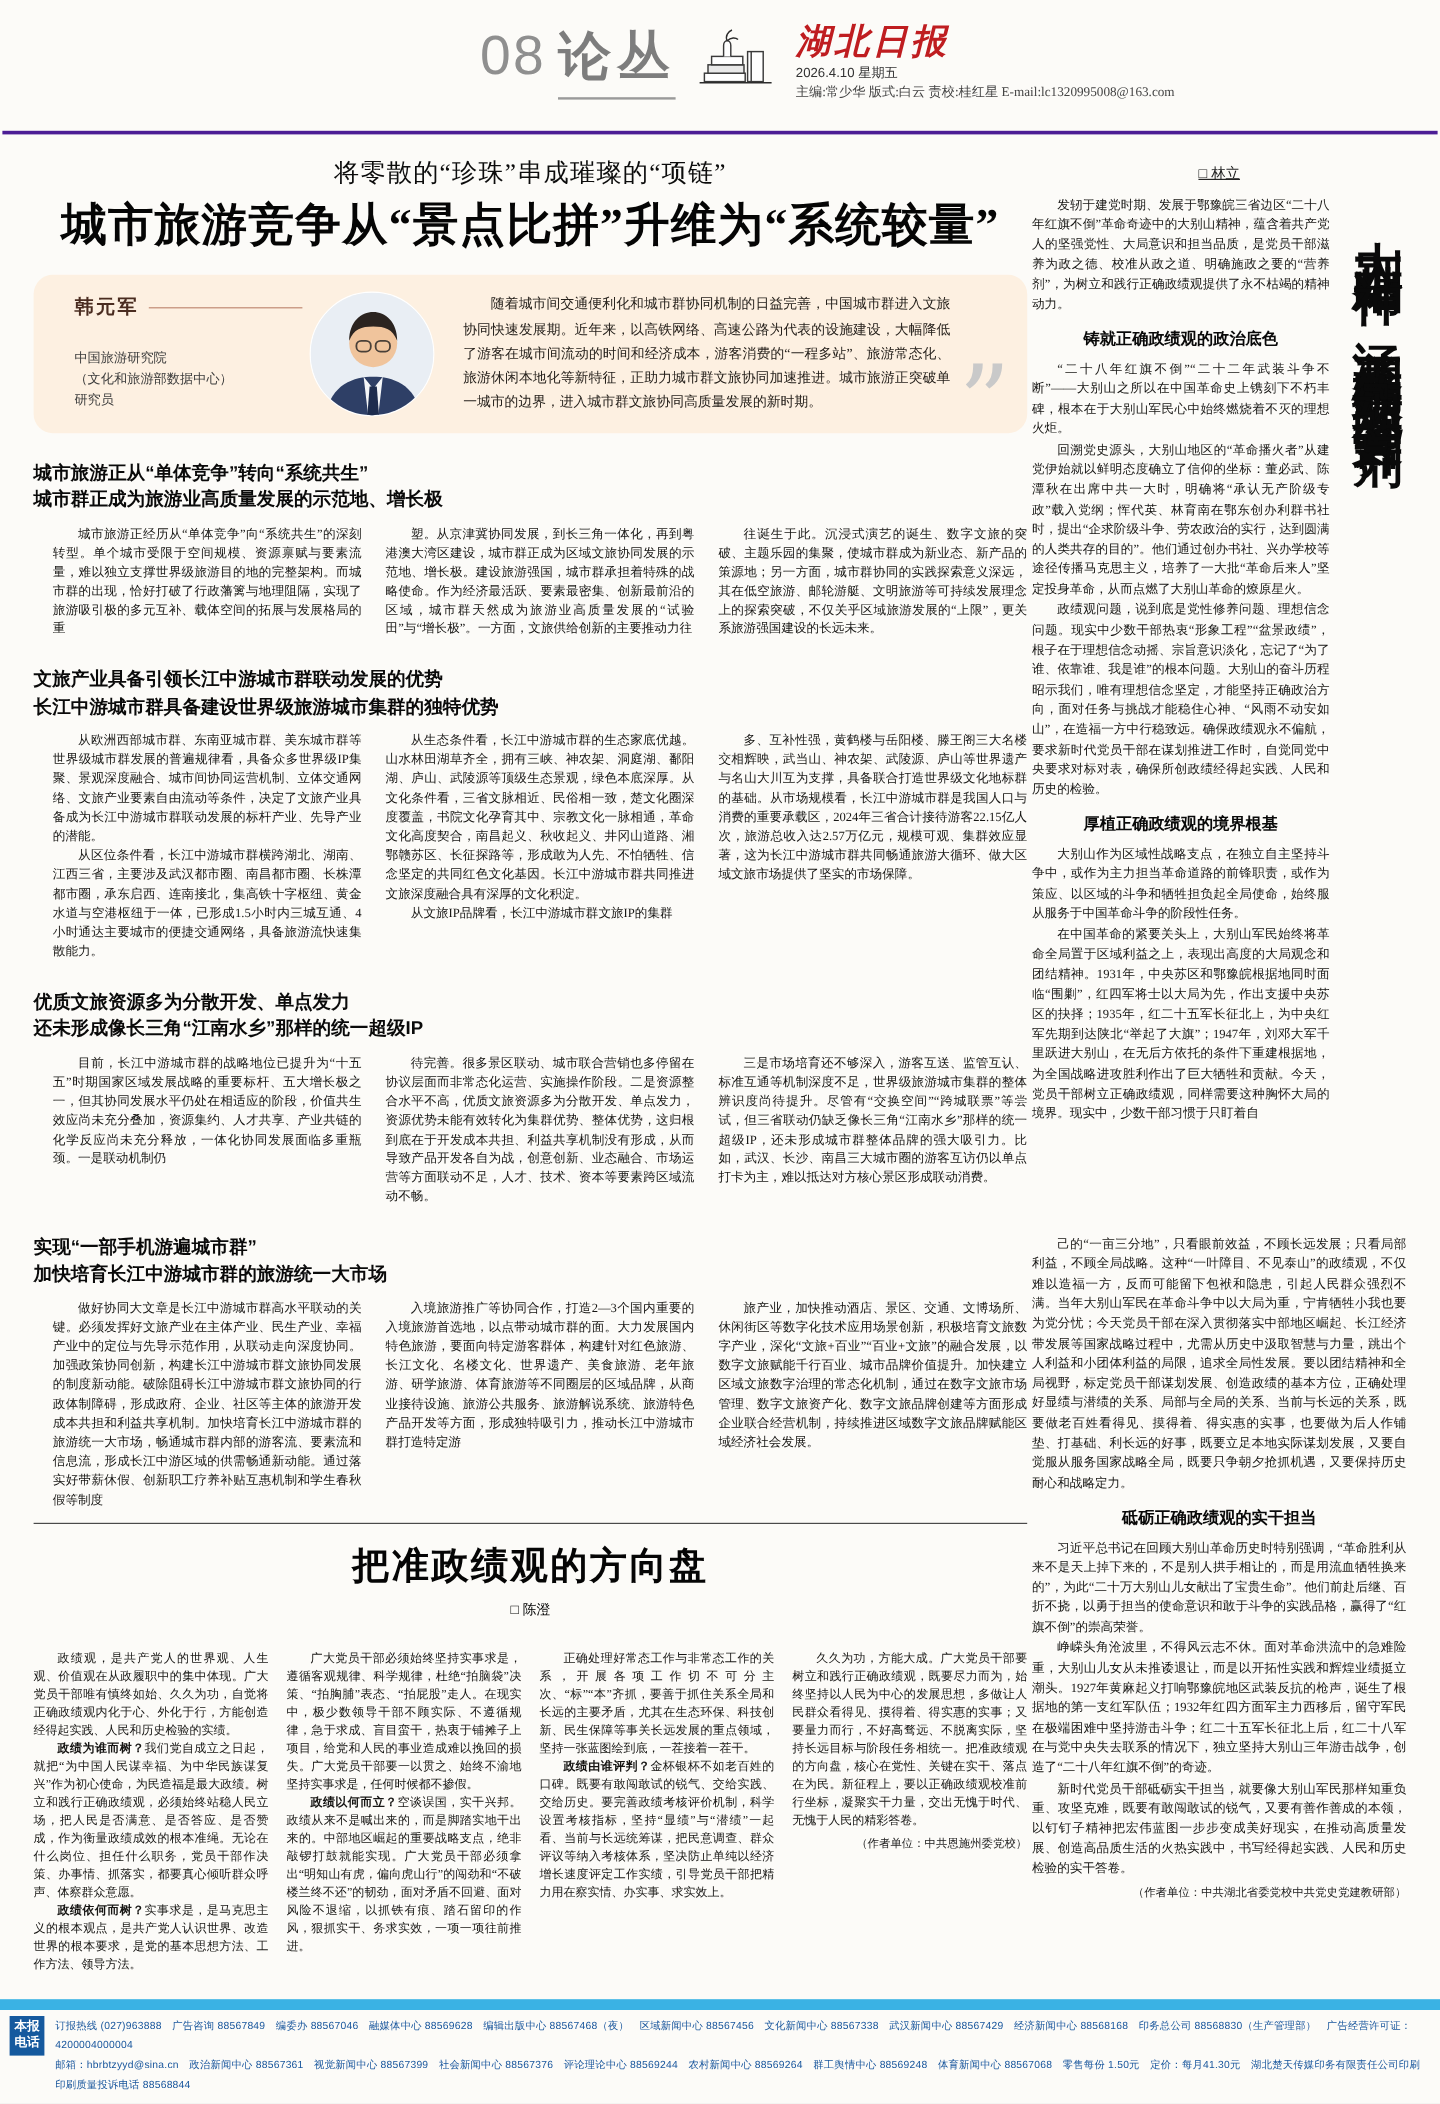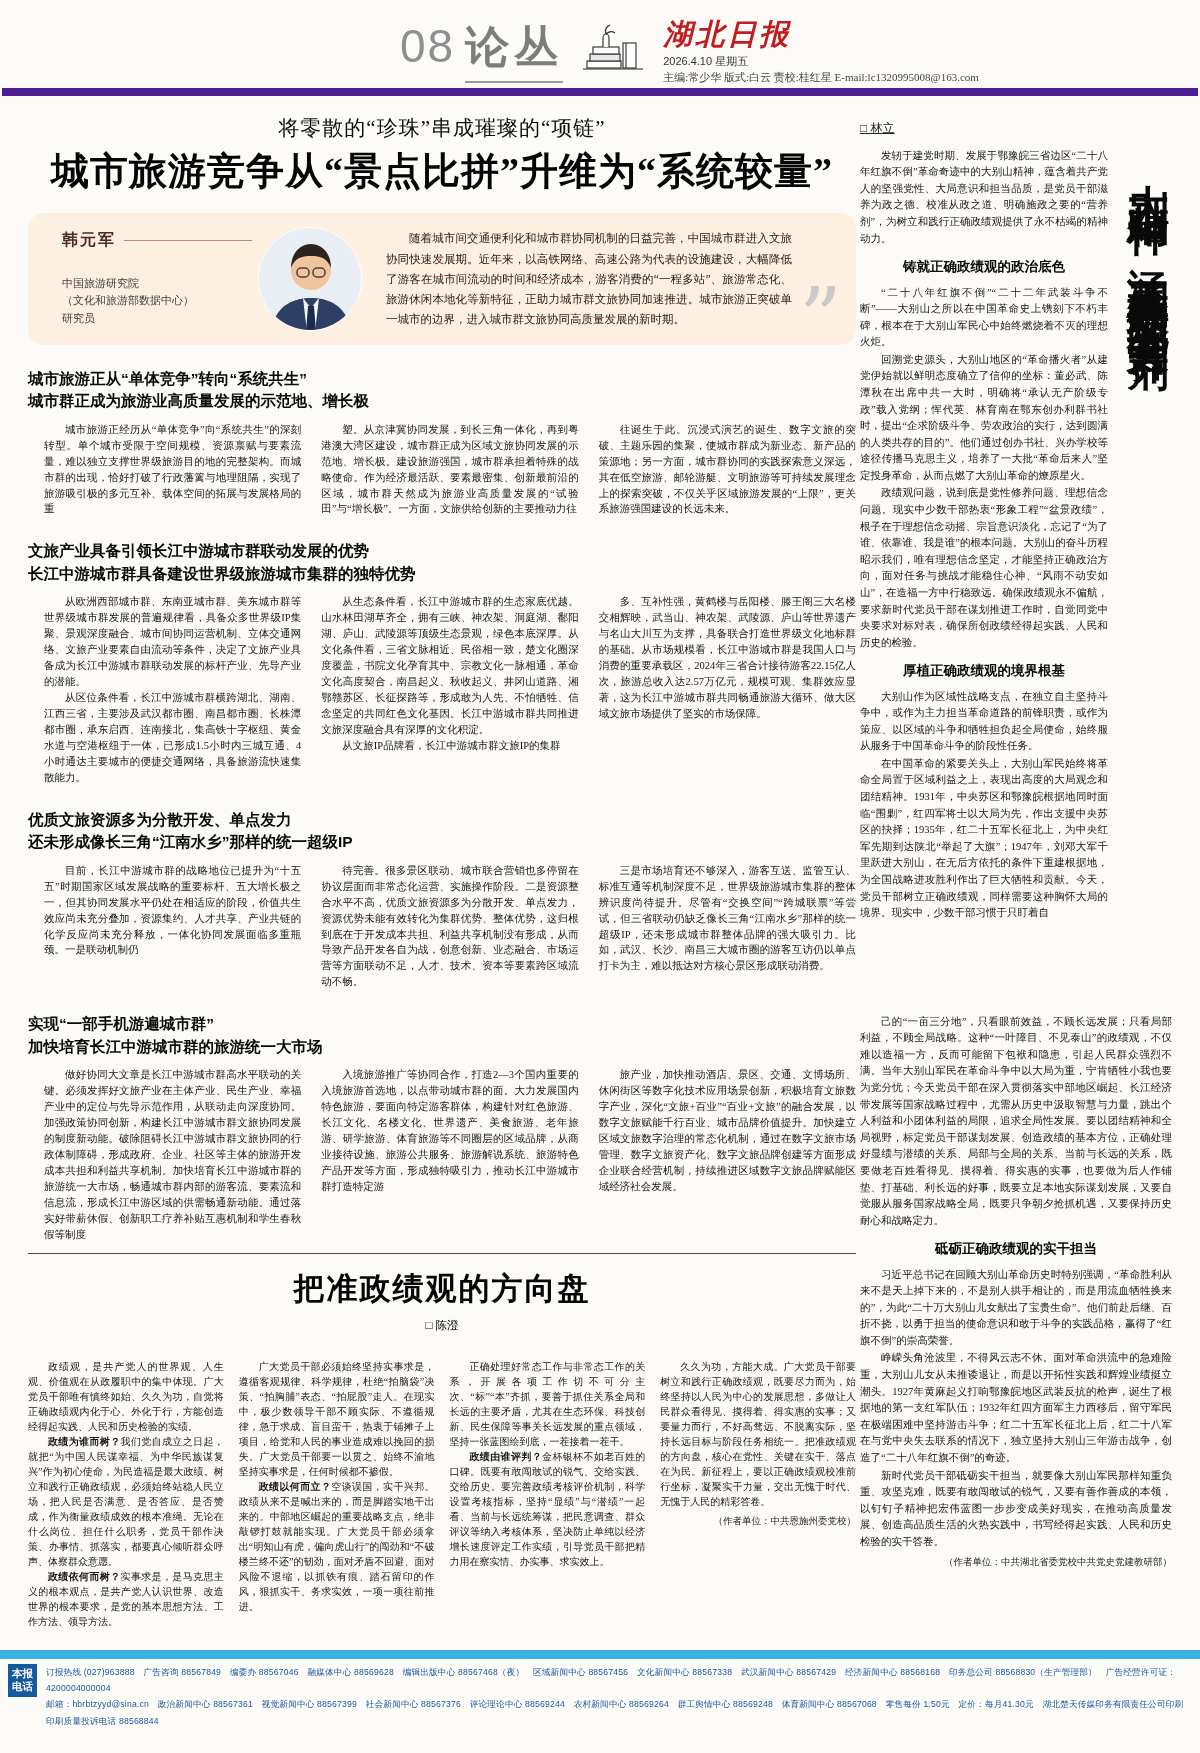--- a/index.html
+++ b/index.html
@@ -1,20 +1,20 @@
 <!DOCTYPE html>
 <html><head>
 <meta charset="utf-8">
 <style>
   * { box-sizing: border-box; margin: 0; padding: 0; }
   body { background:#e8e8e6; font-family:"Liberation Serif","DejaVu Serif",serif; }
   .page { width:1200px; height:1753px; background:#fcfbf8; position:relative; overflow:hidden; margin:0 auto; }
 
   
-  .masthead { display:flex; align-items:center; gap:18px; padding:16px 30px 3px; margin:0 2px; border-bottom:8px solid #4c1d95; }
+  .masthead { display:flex; align-items:center; gap:18px; padding:16px 30px 24px; margin:0 2px; border-bottom:3px solid #4c1d95; }
   .page-num { margin-left:368px; font-family:"Liberation Sans","DejaVu Sans",sans-serif; color:#8f8f8f; white-space:nowrap; display:flex; align-items:baseline; gap:10px; }
   .page-num .num { font-size:46px; font-weight:400; letter-spacing:2px; }
   .page-num .sec-name { font-size:44px; font-weight:bold; color:#7d7d7d; letter-spacing:5px; border-bottom:2px solid #9a9a9a; padding-bottom:4px; }
   .books-ill { flex:0 0 auto; }
   .logo-block { line-height:1.25; }
   .paper-name { color:#bf1d20; font-size:29px; font-weight:bold; font-style:italic; letter-spacing:3px; font-family:"DejaVu Serif","Liberation Serif",serif; }
   .paper-date { font-size:11px; color:#333; margin-top:3px; font-family:"Liberation Sans",sans-serif; }
   .paper-credits { font-size:11px; color:#444; margin-top:2px; font-family:Liberation Serif, serif; }
 
   
@@ -39,35 +39,35 @@
   .cols { display:flex; gap:20px;margin-left:16px; }
   .cols .bcol { flex:1; min-width:0; }
   .bcol, .right-narrow, .right-wide, .bottom-col { font-size:10.5px; line-height:1.52; color:#161513; text-align:justify; }
   .para { margin:0; text-indent:2em; }
   .para .lead { font-weight:bold; font-family:"Liberation Sans",sans-serif; }
   .sub-h { text-align:center; font-size:13.5px; font-weight:bold; margin:9px 0 6px; font-family:"Liberation Sans","DejaVu Sans",sans-serif; color:#090909; }
   .attrib { text-align:right; font-size:9.5px; margin-top:5px; color:#222; }
 
   
   .right-col { padding-top:10px; }
-  .right-author { text-align:left; font-size:12px; color:#222; margin:8px 0 10px; font-family:"Liberation Sans",sans-serif;text-decoration:underline; }
+  .right-author { text-align:center; font-size:12px; color:#222; margin:8px 0 10px; font-family:"Liberation Sans",sans-serif;text-decoration:underline; }
   .right-top { display:flex; gap:12px; }
   .right-narrow { flex:1; min-width:0; line-height:1.58; }
   .vtitle { writing-mode:vertical-rl; text-orientation:upright; font-size:42px; font-weight:bold; letter-spacing:7px; line-height:1.15; height:852px; flex:0 0 52px; color:#0a0a0a; margin-top:4px; font-family:"DejaVu Serif","Liberation Serif",serif; }
   .right-wide { margin-top:10px; line-height:1.58; }
 
   
   .bottom-art { margin-top:10px; border-top:1.5px solid #4a4a4a; padding-top:14px; }
   .bottom-headline { text-align:center; font-size:31px; font-weight:bold; letter-spacing:2px; color:#050505; }
   .bottom-author { text-align:center; font-size:11.5px; margin:8px 0 26px; font-family:"Liberation Sans",sans-serif; }
   .bottom-cols { display:flex; gap:15px; }
   .bottom-col { flex:1; min-width:0; font-size:10px; line-height:1.5; }
 
   
-  .footer { position:absolute; left:0; right:0; bottom:16px; background:#fcfbf8; }
+  .footer { position:absolute; left:0; right:0; bottom:0; background:#fcfbf8; }
   .footer-band { height:9px; background:#3ab2e4; }
   .footer-inner { display:flex; gap:9px; padding:5px 14px 8px 8px; align-items:flex-start; }
   .phone-box { background:#15599e; color:#fff; font-size:10.5px; font-weight:bold; padding:3px 4px; line-height:1.3; text-align:center; font-family:"Liberation Sans",sans-serif; flex:0 0 auto; }
   .footer-lines { flex:1; color:#17559c; font-size:8.6px; line-height:1.9; letter-spacing:0.2px; font-family:"Liberation Sans",sans-serif; }
 </style>
 </head>
 <body>
 
 <div class="page">
 

